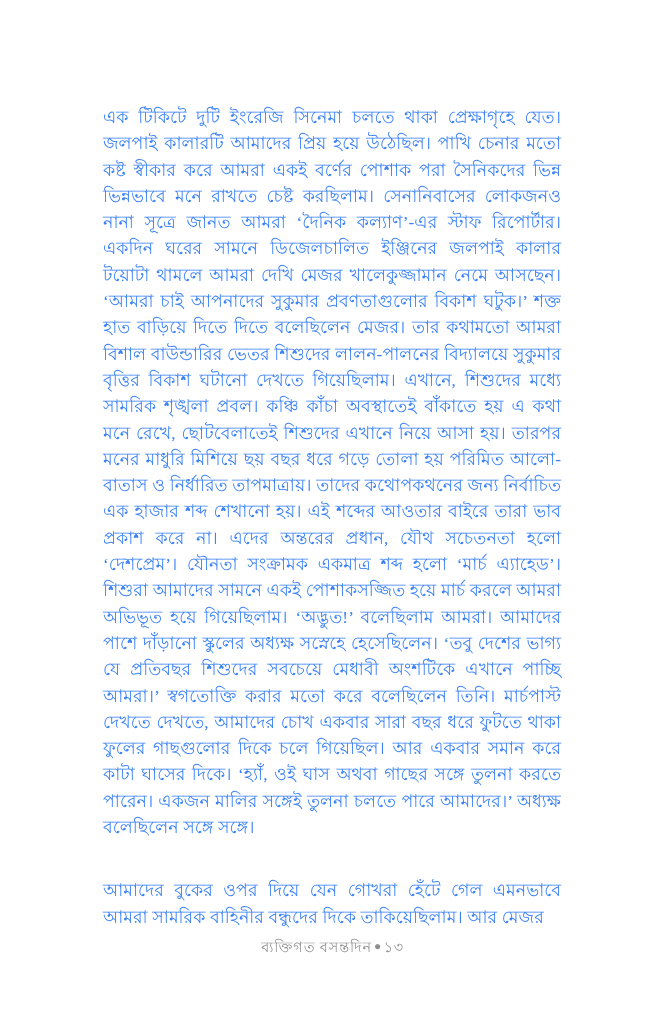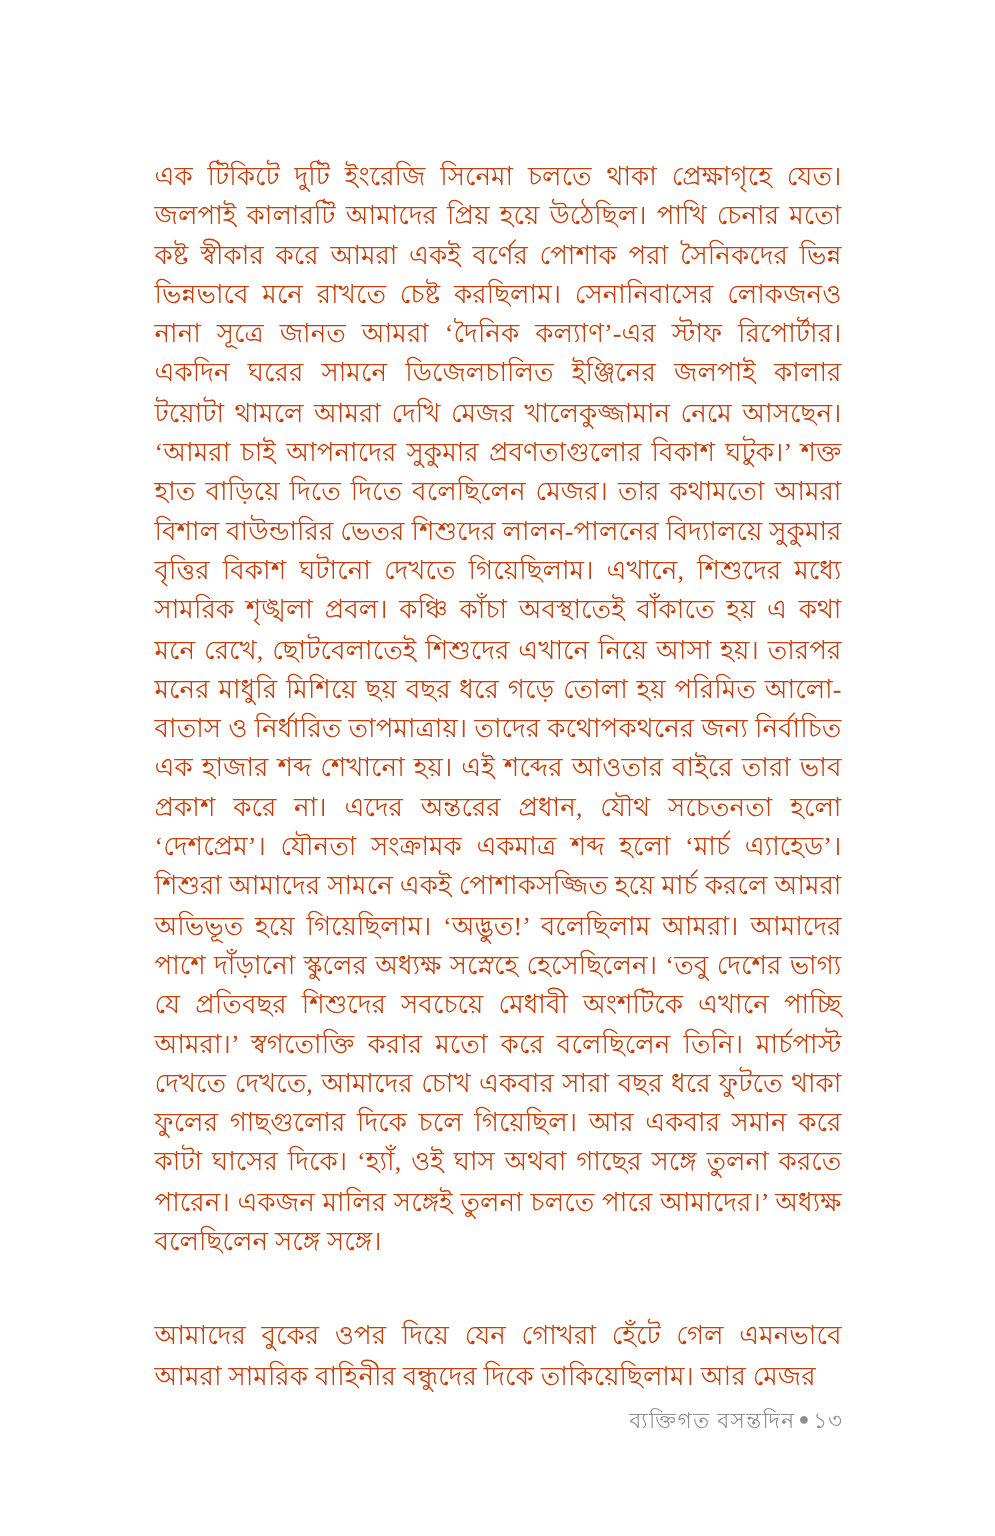--- a/index.html
+++ b/index.html
@@ -28,37 +28,37 @@
     width: 458px;
   }
 
   .para {
     margin: 0;
     text-align: justify;
     text-justify: inter-word;
     font-family: "Liberation Serif", "DejaVu Serif", serif;
     font-size: 17.4px;
     line-height: 26.3px;
-    color: #c2410c;
+    color: #3b82f6;
     letter-spacing: 0.05px;
     word-spacing: 0.2px;
     -webkit-font-feature-settings: "kern" 1;
     font-feature-settings: "kern" 1;
   }
 
   .para + .para {
     margin-top: 37px;
   }
 
   #page-footer {
     position: absolute;
     left: 103px;
     top: 936px;
     width: 459px;
-    text-align: right;
+    text-align: center;
     font-family: "Liberation Serif", "DejaVu Serif", serif;
     font-size: 14.4px;
     line-height: 20px;
     color: #8e8e8e;
     letter-spacing: 0.5px;
     white-space: nowrap;
   }
 
   #page-footer .footer-title {
     letter-spacing: 0.9px;

